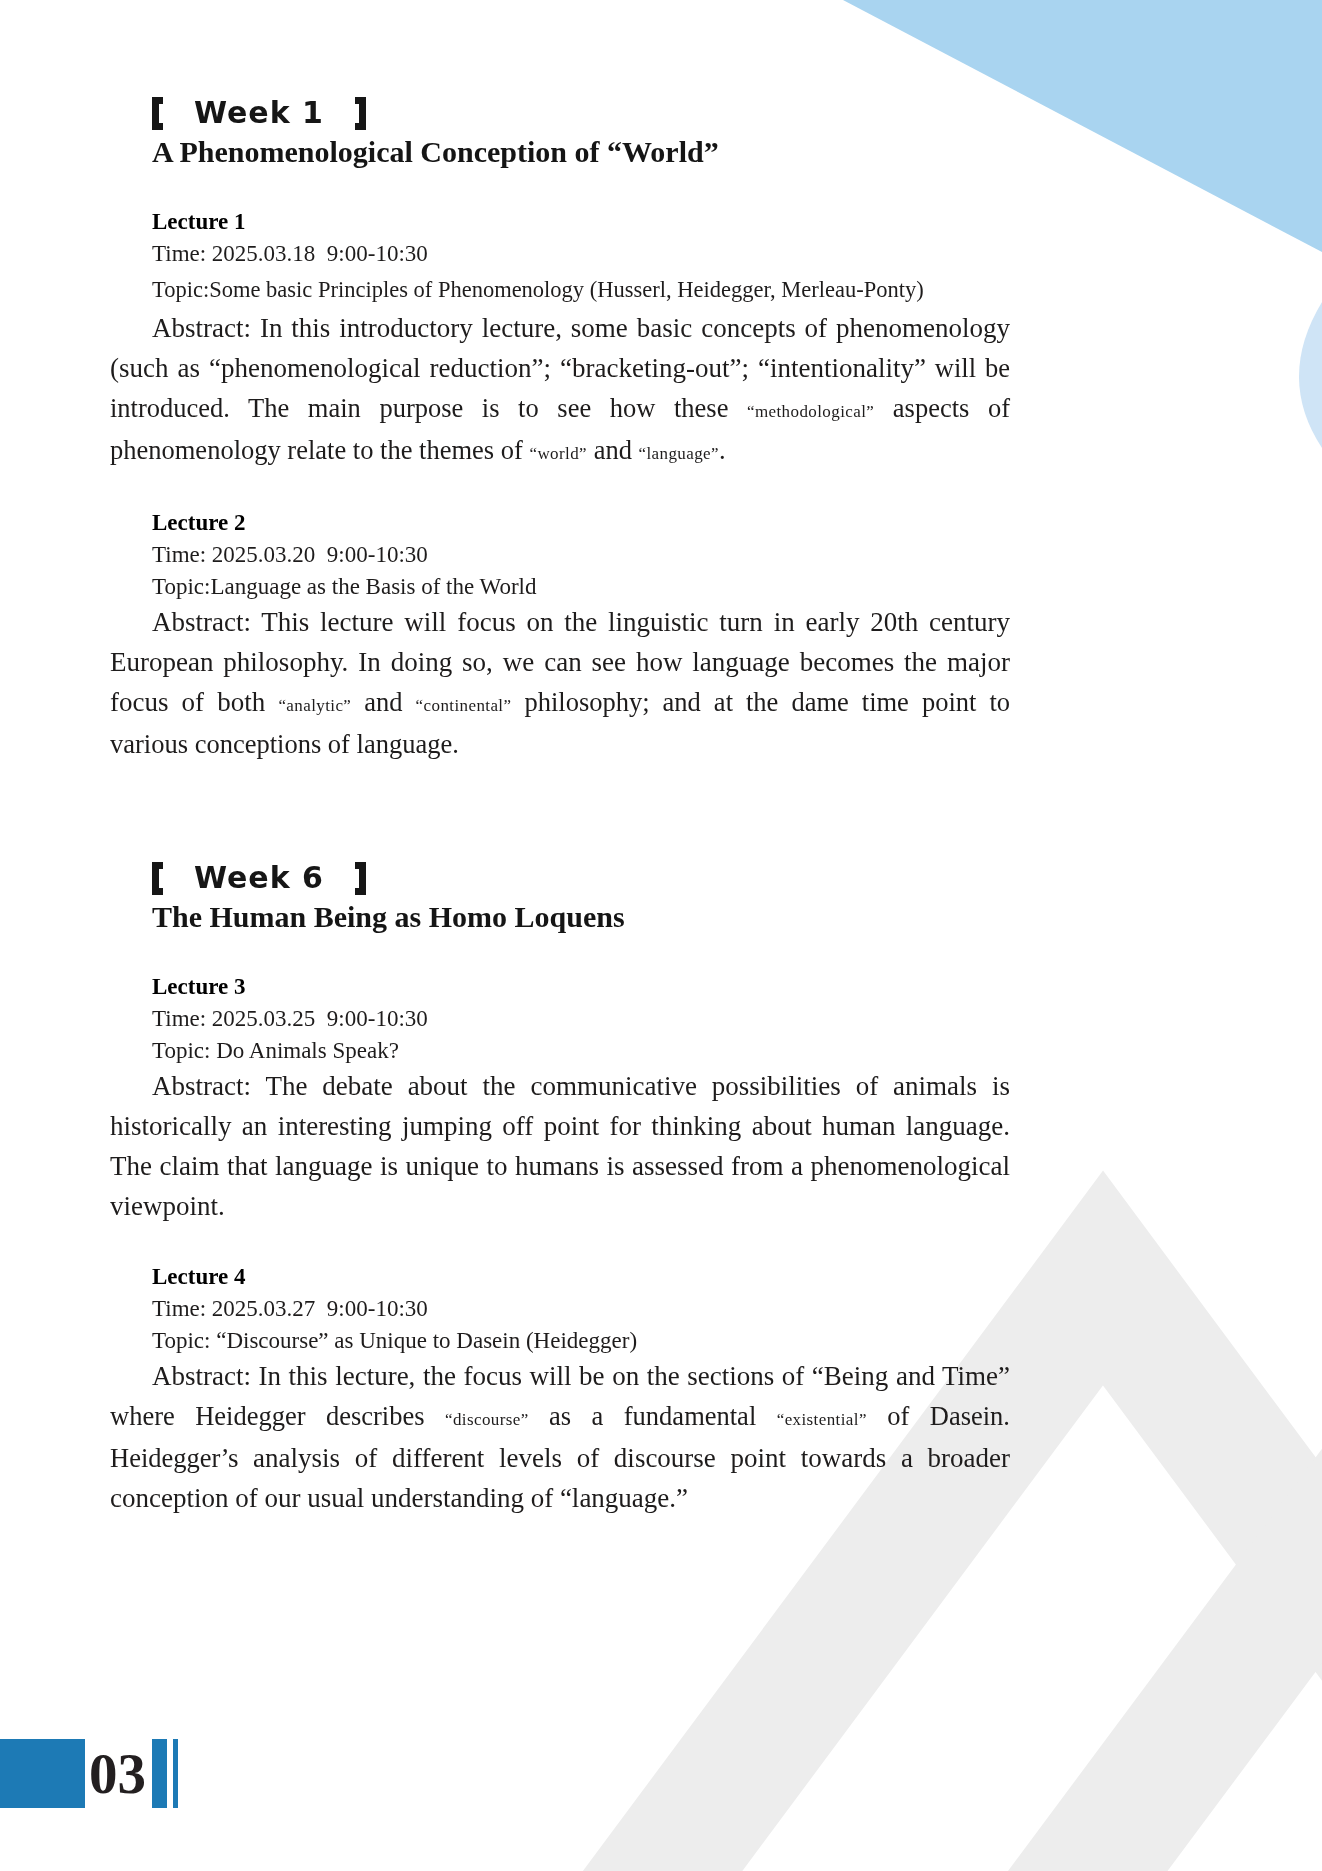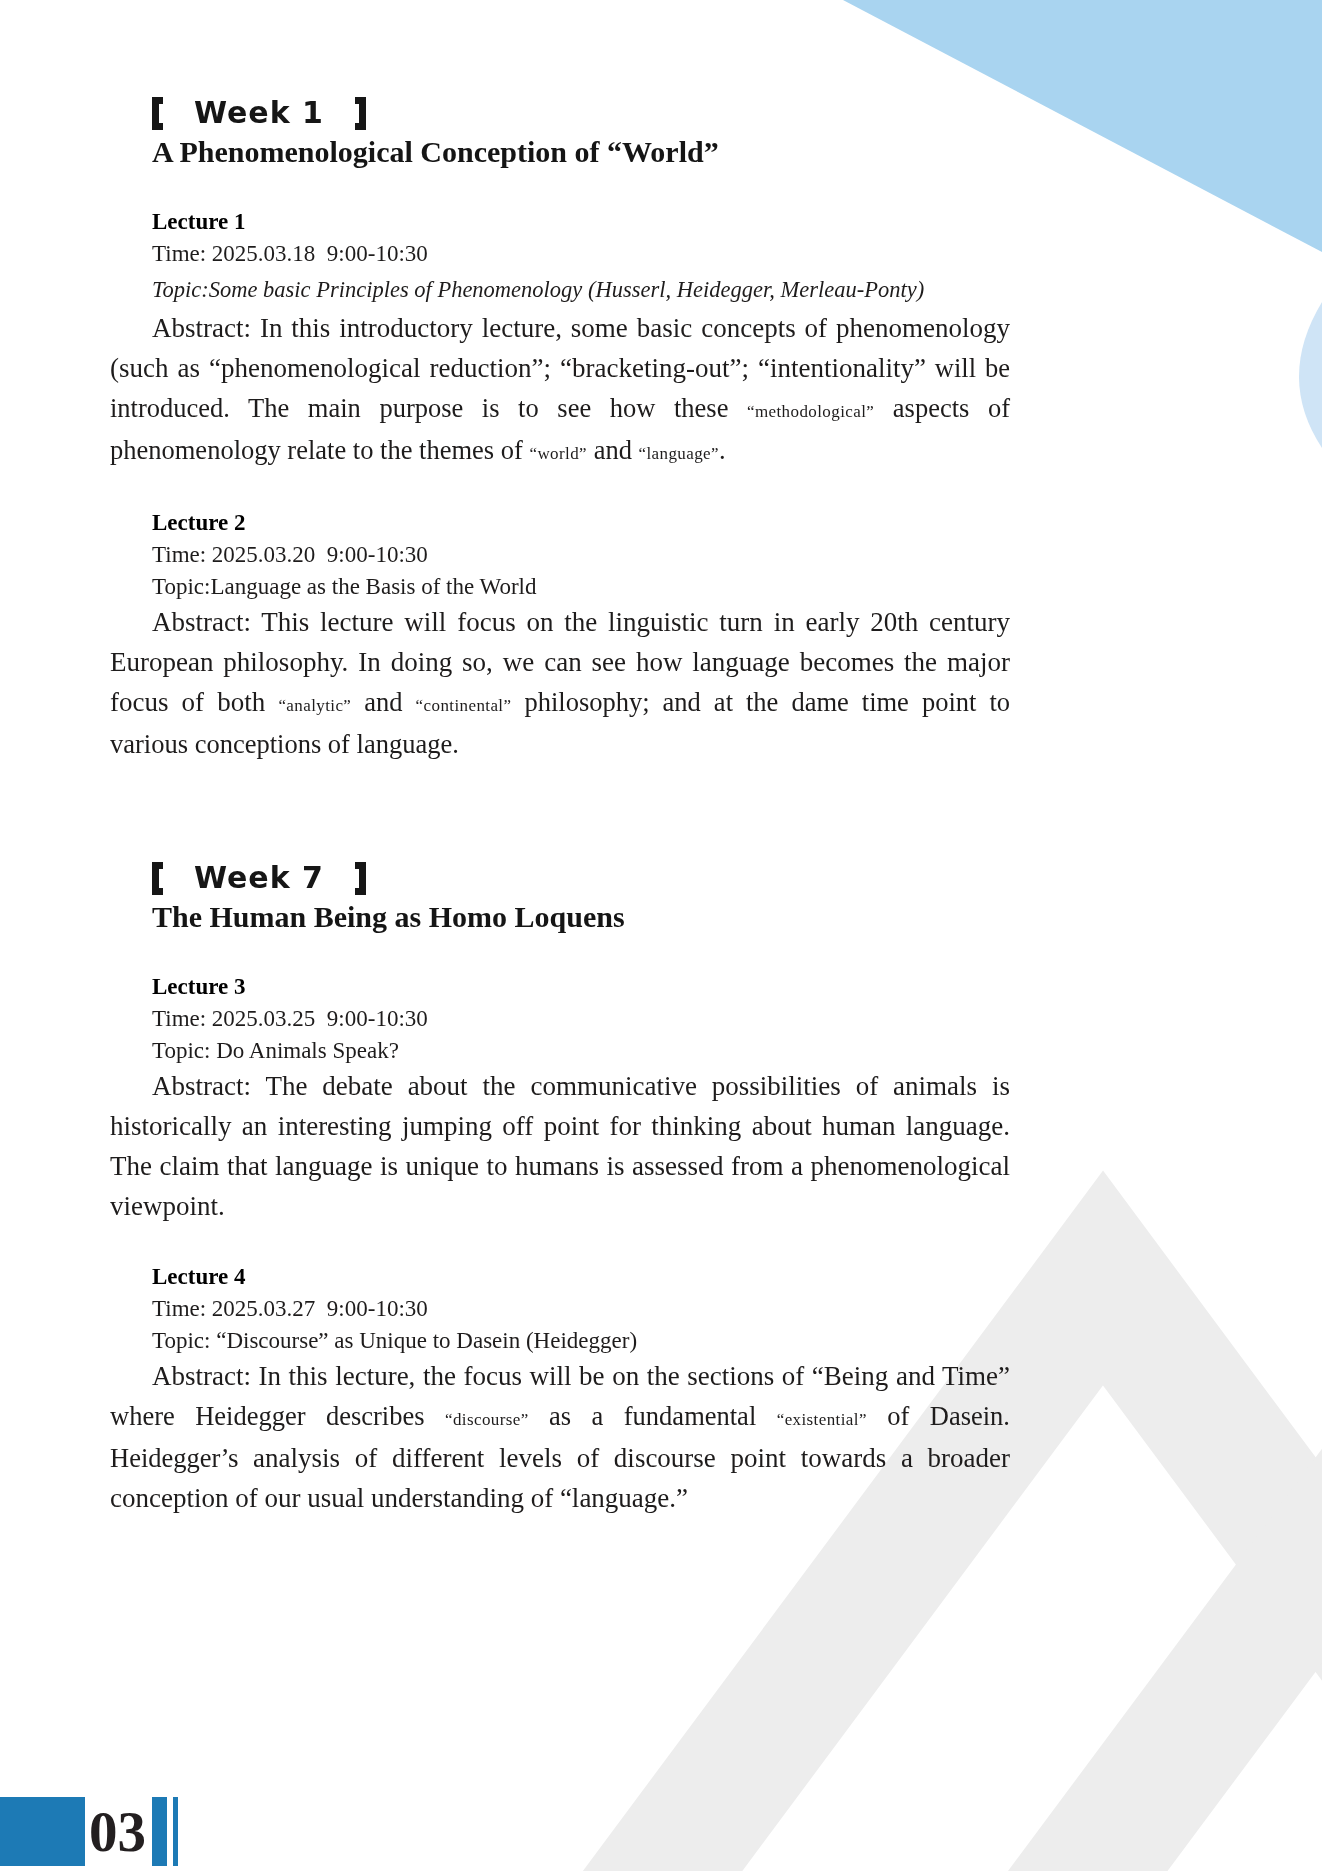--- a/index.html
+++ b/index.html
@@ -26,28 +26,28 @@
     margin:6px 0 0 42px;font-weight:bold;font-size:30px;line-height:32px;color:#151515;
   }
   .lecture{margin-top:38px;}
   .lecture + .lecture{margin-top:34px;}
   .lec-title{margin-left:42px;font-weight:bold;font-size:23px;line-height:32px;color:#000000;}
   .lec-meta{margin-left:42px;font-size:23px;line-height:32px;}
   .para{
     margin:0;font-size:22.5px;line-height:39px;
     text-align:justify;text-indent:42px;
   }
-  .para.w-narrow{width:820px;font-style:italic;}
+  .para.w-narrow{width:820px;}
   .sg-n{font-size:27px;}
   .sg-L{font-size:26.5px;}
   .sg-s{font-size:17px;letter-spacing:0.4px;}
   .week-2{margin-top:0;}
   .week-2 .week-heading{margin-top:96px;}
   
-  .footer{position:absolute;left:0;top:1797px;height:69px;display:flex;align-items:flex-start;z-index:2;}
+  .footer{position:absolute;left:0;top:1739px;height:69px;display:flex;align-items:flex-start;z-index:2;}
   .pf-block{width:85px;height:69px;}
   .pf-num{
     font-family:"Liberation Serif","DejaVu Serif",serif;font-weight:bold;
     font-size:57px;line-height:69px;color:#231f20;margin:0 4px 0 4px;
   }
   .pf-bar{height:69px;}
   .pf-bar.wide{width:15px;margin-left:2px;}
   .pf-bar.thin{width:5px;margin-left:6px;}
 </style>
 </head>
@@ -81,21 +81,21 @@
       <div class="lec-title">Lecture 2</div>
       <div class="lec-meta">Time: 2025.03.20&nbsp; 9:00-10:30</div>
       <div class="lec-meta">Topic:Language as the Basis of the World</div>
       <p class="para"><span class="sg-n">Abstract: This lecture will focus on the linguistic turn in early 20th century European philosophy. In doing so, we can see how language becomes the major focus of both </span><span class="sg-s">“analytic”</span><span class="sg-L"> and </span><span class="sg-s">“continental”</span><span class="sg-L"> philosophy; and at the dame time point to various conceptions of language.</span></p>
     </div>
   </section>
 
   <section class="week-2">
     <div class="week-heading">
       <span class="bracket open"></span>
-      <span class="wk-label">Week 7</span>
+      <span class="wk-label">Week 6</span>
       <span class="bracket close"></span>
     </div>
     <div class="week-subtitle">The Human Being as Homo Loquens</div>
 
     <div class="lecture">
       <div class="lec-title">Lecture 3</div>
       <div class="lec-meta">Time: 2025.03.25&nbsp; 9:00-10:30</div>
       <div class="lec-meta">Topic: Do Animals Speak?</div>
       <p class="para"><span class="sg-n">Abstract: The debate about the communicative possibilities of animals is historically an interesting jumping off point for thinking about human language. The claim that language is unique to humans is assessed from a phenomenological viewpoint.</span></p>
     </div>

